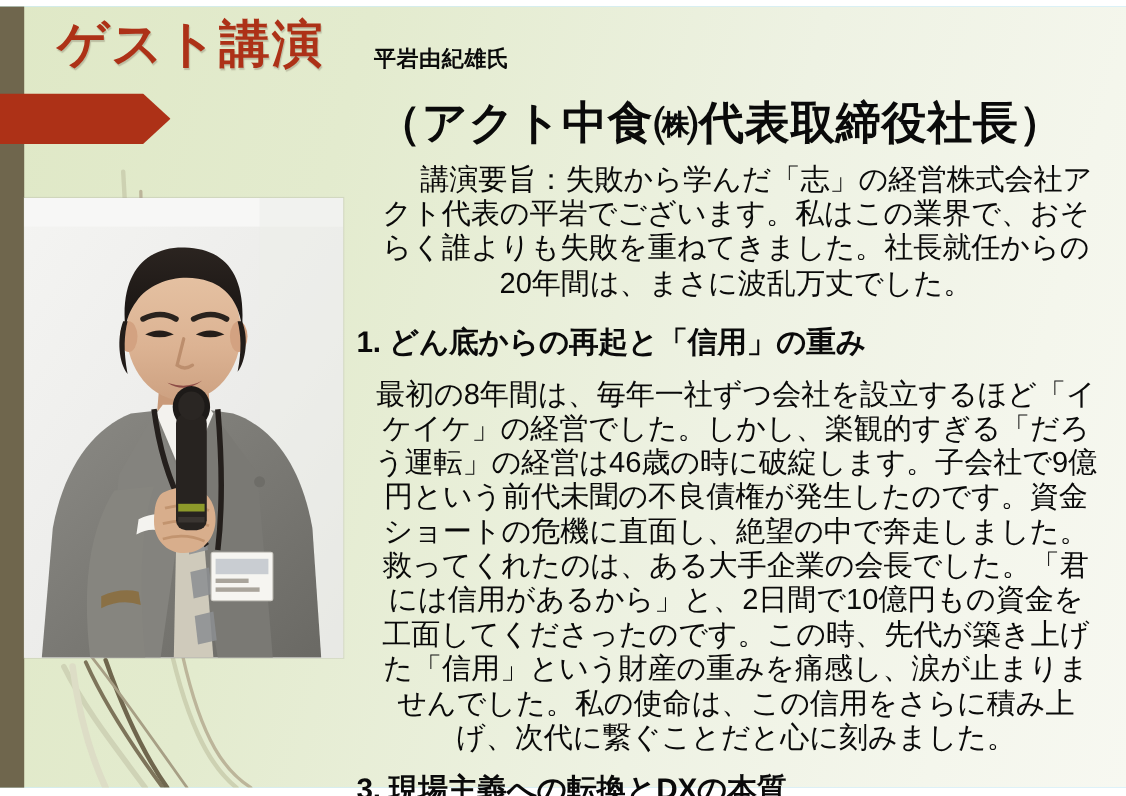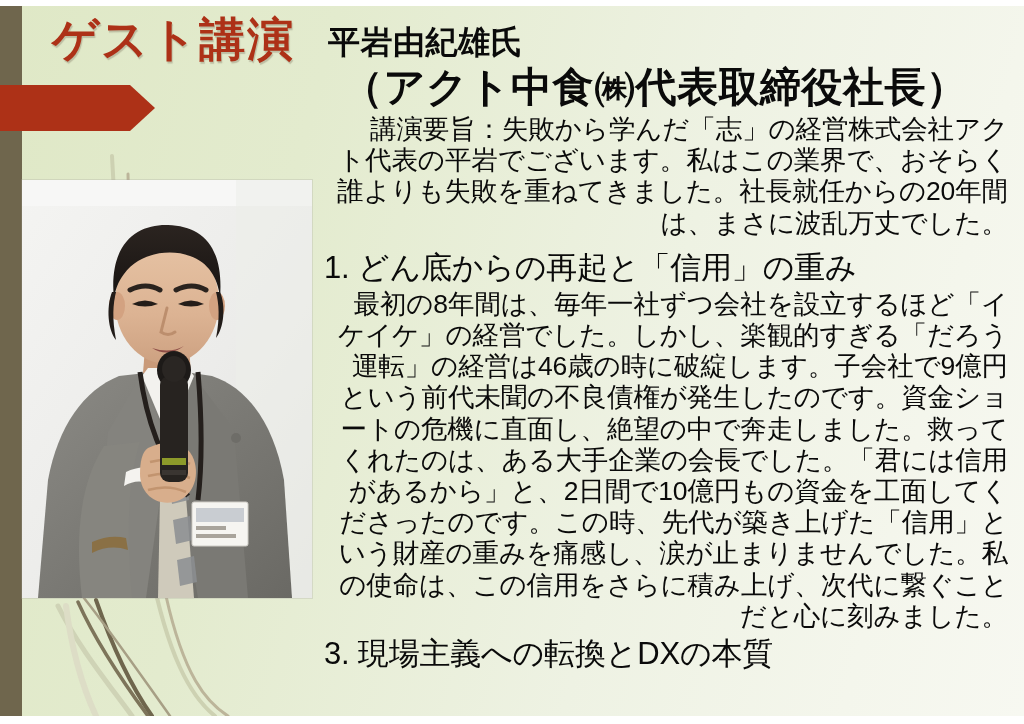--- a/index.html
+++ b/index.html
@@ -56,46 +56,46 @@
     overflow:hidden;
     box-shadow:0 0 0 1px rgba(160,160,150,.25);
   }
   .photo svg{display:block;}
   
   .text-col{
     position:absolute;left:324px;top:18px;width:690px;height:700px;
     color:#0a0a0a;
   }
   .speaker-name{
-    font-size:32px;
+    font-size:20px;
     font-weight:bold;
     line-height:41px;
     letter-spacing:.5px;
-    margin:4px;
+    margin:16px;
     white-space:nowrap;
   }
   .speaker-title{
     font-size:41px;
     font-weight:bold;
     line-height:41px;
     letter-spacing:.5px;
     margin:0 0 4px 18px;
     white-space:nowrap;
   }
   .para{
     font-size:26.5px;
     line-height:31.2px;
-    margin:6px;
+    margin:16px;
     letter-spacing:-0.1px;
-    text-align:right;
+    text-align:center;
   }
   .para.indent{ text-indent:1.4em; }
   .heading{
-    font-size:31px;
-    font-weight:normal;
+    font-size:27px;
+    font-weight:bold;
     line-height:31px;
     margin:3px 0 0 0;
     letter-spacing:-0.2px;
   }
   .spacer-sm{height:4px;}
 </style>
 </head>
 <body>
 
 <div id="slide">

